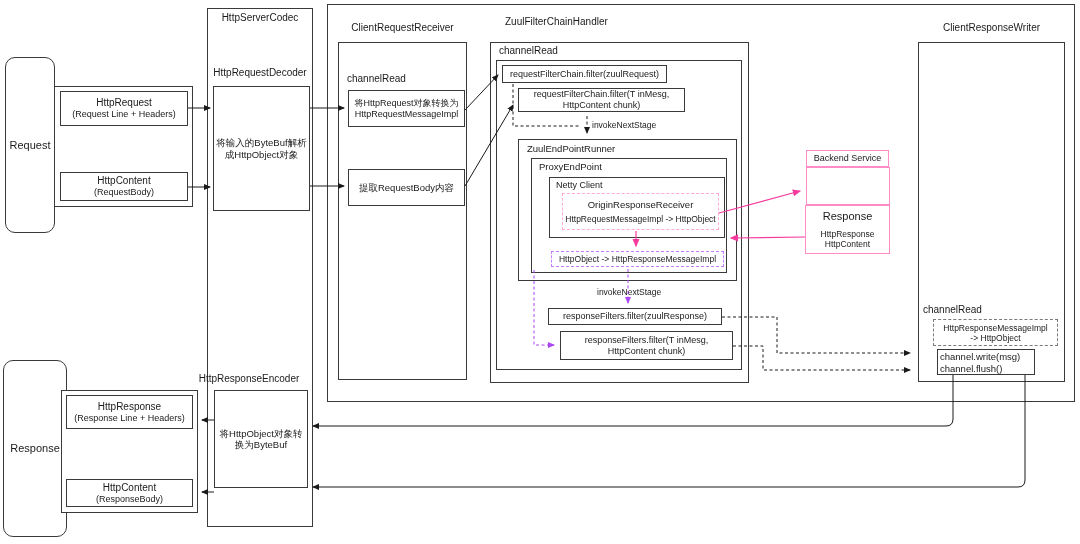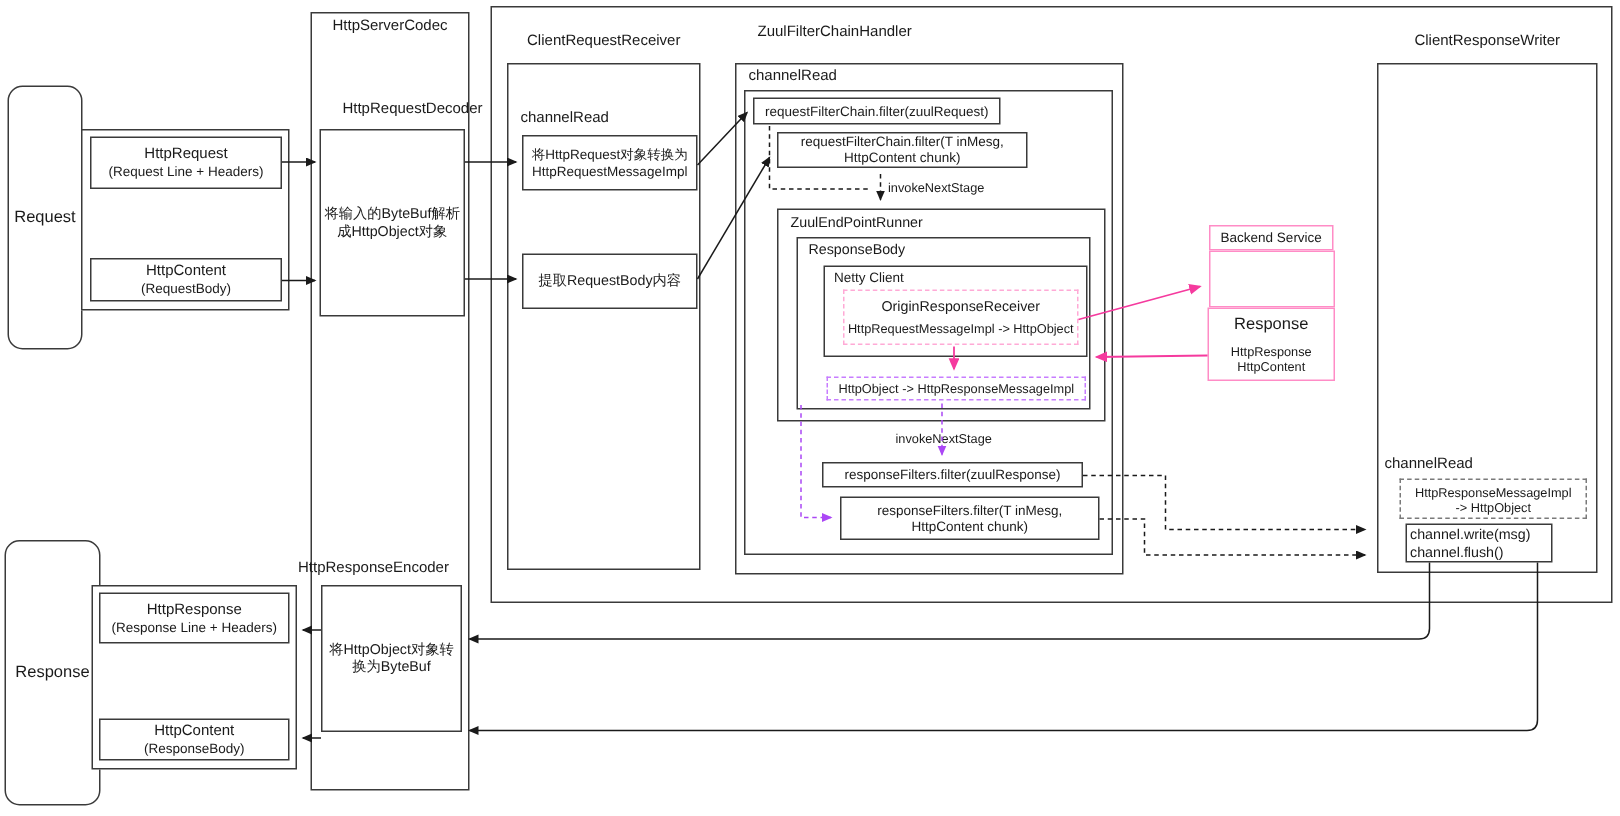--- a/index.html
+++ b/index.html
@@ -34,21 +34,21 @@
     <span class="fs10">HttpRequest</span>
     <span class="fs9">(Request Line + Headers)</span>
   </div>
   <div class="box ctr" style="left:60px;top:172px;width:128px;height:29px;">
     <span class="fs10">HttpContent</span>
     <span class="fs9">(RequestBody)</span>
   </div>
 
   <div class="box cont" style="left:207px;top:8px;width:106px;height:519px;"></div>
   <div class="lbl fs10 ctr" style="left:207px;top:12px;width:106px;">HttpServerCodec</div>
-  <div class="lbl fs10 ctr" style="left:207px;top:67px;width:106px;margin-left:15px;">HttpRequestDecoder</div>
+  <div class="lbl fs10 ctr" style="left:207px;top:67px;width:106px;">HttpRequestDecoder</div>
   <div class="box ctr" style="left:213px;top:86px;width:97px;height:125px;">
     <span class="fs95">将输入的ByteBuf解析</span>
     <span class="fs95">成HttpObject对象</span>
   </div>
   <div class="lbl fs10 ctr" style="left:207px;top:373px;width:84px;">HttpResponseEncoder</div>
   <div class="box ctr" style="left:214px;top:390px;width:94px;height:98px;">
     <span class="fs95">将HttpObject对象转</span>
     <span class="fs95">换为ByteBuf</span>
   </div>
 
@@ -74,21 +74,21 @@
   </div>
   <div class="box ctr" style="left:518px;top:88px;width:167px;height:24px;">
     <span class="fs9">requestFilterChain.filter(T inMesg,</span>
     <span class="fs9">HttpContent chunk)</span>
   </div>
   <div class="lbl fs85" style="left:592px;top:120px;">invokeNextStage</div>
 
   <div class="box" style="left:518px;top:139px;width:219px;height:142px;"></div>
   <div class="lbl fs95" style="left:527px;top:143px;">ZuulEndPointRunner</div>
   <div class="box" style="left:531px;top:158px;width:196px;height:115px;"></div>
-  <div class="lbl fs95" style="left:539px;top:161px;">ResponseBody</div>
+  <div class="lbl fs95" style="left:539px;top:161px;">ProxyEndPoint</div>
   <div class="box" style="left:549px;top:177px;width:176px;height:61px;"></div>
   <div class="lbl fs9" style="left:556px;top:180px;">Netty Client</div>
   <div class="box pinkdash ctr" style="left:562px;top:193px;width:157px;height:37px;">
     <span class="fs95" style="margin-bottom:3px;">OriginResponseReceiver</span>
     <span class="fs85">HttpRequestMessageImpl -&gt; HttpObject</span>
   </div>
   <div class="box purpledash ctr" style="left:551px;top:251px;width:173px;height:16px;">
     <span class="fs85">HttpObject -&gt; HttpResponseMessageImpl</span>
   </div>
   <div class="lbl fs85" style="left:597px;top:287px;">invokeNextStage</div>

